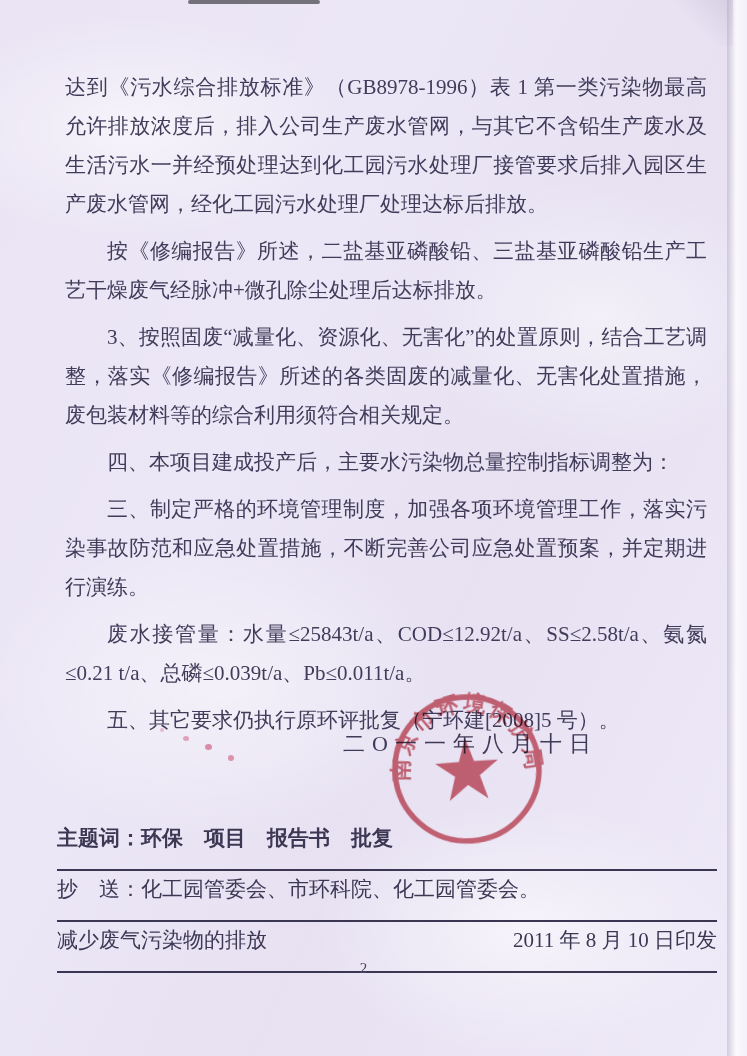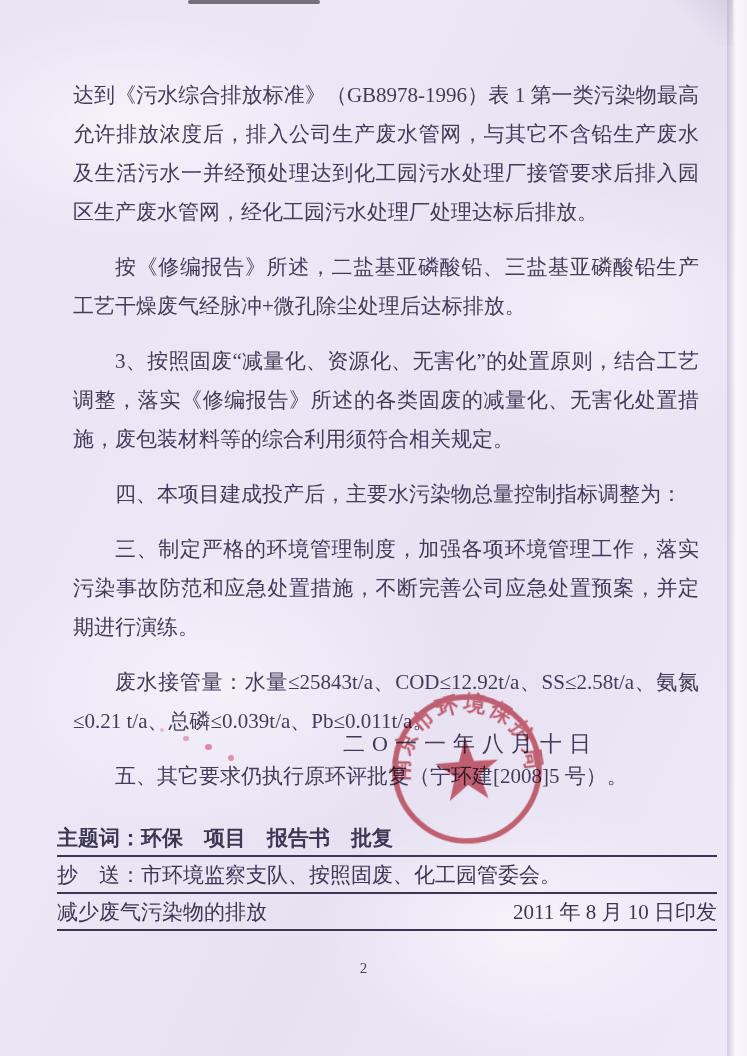--- a/index.html
+++ b/index.html
@@ -30,41 +30,41 @@
   .speck.s2{left:205px;top:744px;width:7px;height:6px;background:rgba(200,60,100,.55);}
   .speck.s3{left:228px;top:755px;width:6px;height:6px;background:rgba(200,60,100,.5);}
   .speck.s4{left:160px;top:728px;width:4px;height:4px;background:rgba(205,70,110,.3);}
 
   .content{
     position:absolute;left:57px;top:60px;width:658px;
     color:#413c5a;
     font-size:21px;line-height:39px;
     text-align:justify;
   }
-  .content p{margin:16px;}
+  .content p{margin:8px;}
   .content p.indent{text-indent:2em;}
 
   .date-line{
     position:absolute;left:343px;top:729px;
     color:#3f3a57;font-size:22px;letter-spacing:7px;white-space:nowrap;text-align:center;
   }
 
   .seal{
     position:absolute;left:388px;top:690px;width:158px;height:158px;
     mix-blend-mode:multiply;opacity:.85;filter:blur(.4px);
     transform:rotate(-4deg);
   }
 
   .footer{
     position:absolute;left:57px;top:820px;width:660px;
     color:#3c3854;font-size:21px;
   }
   .f-row{
     display:flex;justify-content:space-between;align-items:flex-end;
-    padding:4px 0 3px 0;white-space:nowrap;
+    padding:4px 0 17px 0;white-space:nowrap;
   }
   .f-row.rule{border-bottom:2.5px solid #3b3752;}
   .f-row .bold{font-weight:700;}
   .pagenum{
     position:absolute;left:0;top:960px;width:727px;text-align:center;
     color:#4a4660;font-size:15px;
   }
 </style>
 </head>
 <body>
@@ -100,21 +100,21 @@
     <text font-size="22" font-weight="700" letter-spacing="3" fill="#c9515e">
       <textPath href="#sealArc" startOffset="50%" text-anchor="middle">南京市环境保护局</textPath>
     </text>
   </svg>
 
   <div class="footer">
     <div class="f-row rule">
       <span class="bold"><span>主题词：</span><span>环保　项目　报告书　批复</span></span>
     </div>
     <div class="f-row rule">
-      <span><span>抄　送：</span><span>市环境监察支队、按照固废、化工园管委会。</span></span>
+      <span><span>抄　送：</span><span>化工园管委会、市环科院、化工园管委会。</span></span>
     </div>
     <div class="f-row rule">
       <span>减少废气污染物的排放</span>
       <span>2011 年 8 月 10 日印发</span>
     </div>
   </div>
 
   <div class="pagenum">2</div>
 
 </div>

